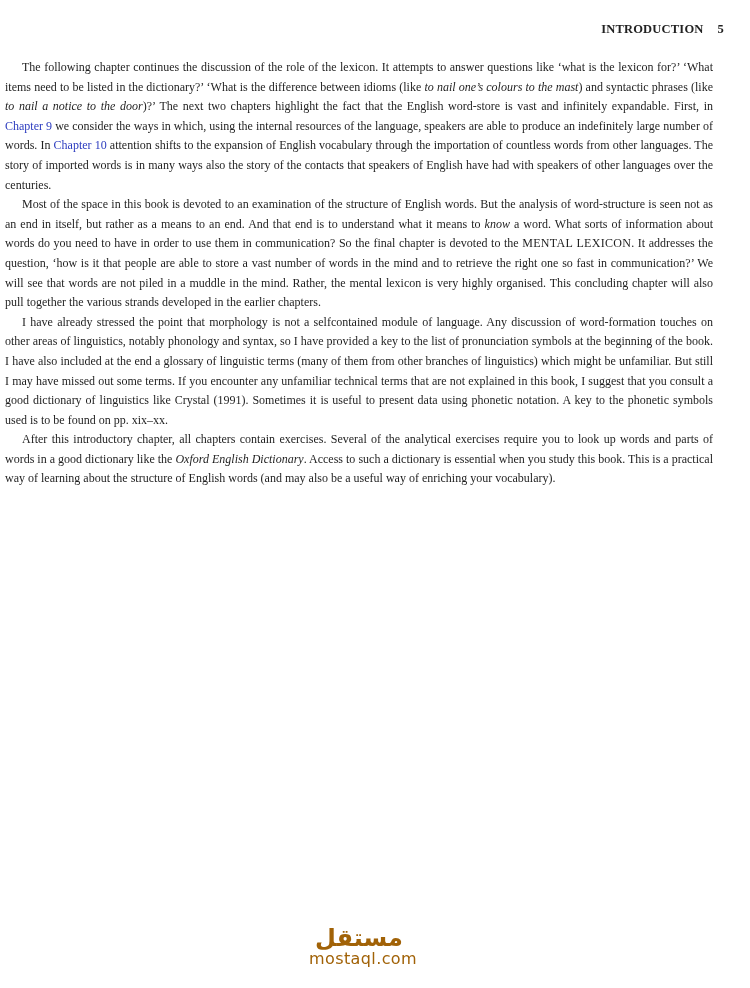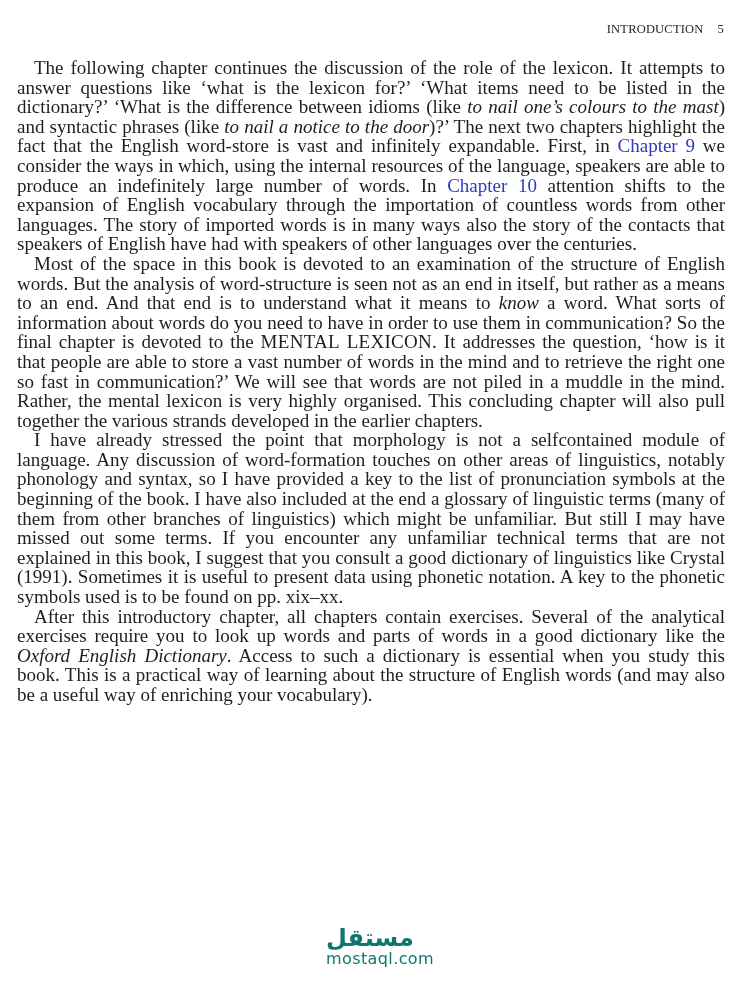--- a/index.html
+++ b/index.html
@@ -17,49 +17,50 @@
     }
     .running-head {
       position: absolute;
       top: 22px;
       right: 26px;
       font-size: 12.5px;
       letter-spacing: 0.2px;
       color: #222;
       display: flex;
       gap: 14px;
+      font-weight: bold;
     }
     .body-text {
       position: absolute;
       top: 58px;
-      left: 17px;
+      left: 5px;
       width: 708px;
-      font-size: 19px;
+      font-size: 12px;
       line-height: 19.6px;
       text-align: justify;
     }
     .body-text p {
       margin: 0;
       text-indent: 17px;
     }
     .xref {
       color: #2b3bbf;
       text-decoration: none;
       cursor: pointer;
     }
     .smallcaps {
       letter-spacing: 0.3px;
     }
     .watermark {
       position: absolute;
       top: 924px;
-      left: 326px;
+      left: 309px;
       width: 100px;
-      text-align: left;
-      color: #0f766e;
+      text-align: center;
+      color: #a16207;
       font-family: "DejaVu Sans", sans-serif;
     }
     .watermark .ar {
       font-size: 24px;
       font-weight: bold;
       line-height: 28px;
     }
     .watermark .en {
       font-size: 16px;
       line-height: 14px;

